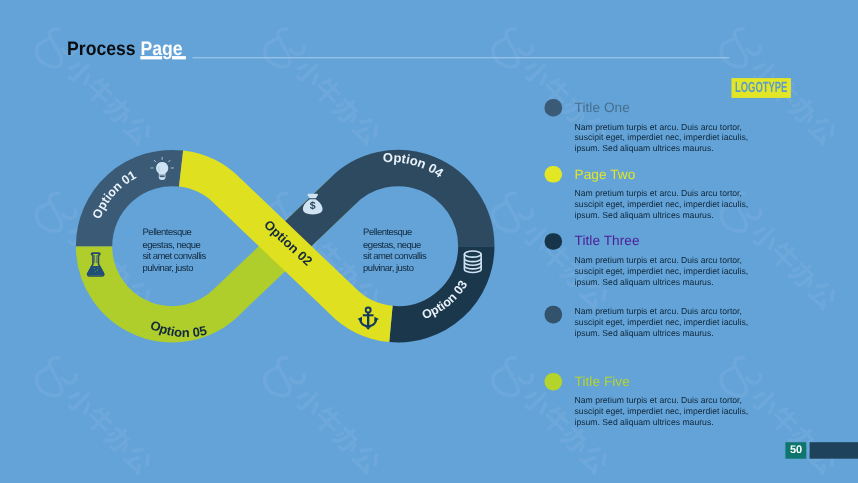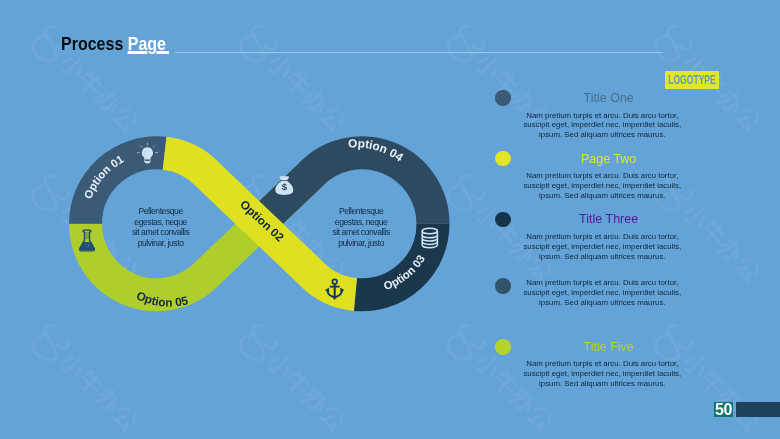--- a/index.html
+++ b/index.html
@@ -13,28 +13,28 @@
   .hdr .t .l{color:#ffffff;position:relative;}
   .hdr .t .l .ul{position:absolute;top:17.2px;height:2.4px;background:#fff;}
   .hdr .t .l .ul1{left:0;width:22.2px;}
   .hdr .t .l .ul2{left:31.8px;width:14.1px;}
   .hline{position:absolute;left:175px;top:51.8px;width:488px;height:1.4px;background:#a3cae8;}
   .logo{position:absolute;left:665px;top:36.1px;width:53.9px;height:17.5px;background:#e2e625;color:#5b9bcf;
         font-size:13.4px;font-weight:bold;letter-spacing:0px;text-align:center;line-height:17.5px;overflow:hidden;margin-top:35px;}
   .logo span{display:block;transform:scaleX(0.64);width:84px;margin-left:-15px;white-space:nowrap;}
   
   .pgnum{position:absolute;left:714.4px;top:402px;width:18.4px;height:15px;background:#0f766e;color:#fff;
-         font-size:16px;font-weight:bold;text-align:center;line-height:15.4px;letter-spacing:-0.2px;}
+         font-size:10px;font-weight:bold;text-align:center;line-height:15.4px;letter-spacing:-0.2px;}
   .pgbar{position:absolute;left:735.6px;top:402px;width:44.4px;height:15px;background:#1e425b;}
   
   #diagram{position:absolute;left:0;top:0;width:480px;height:439px;}
-  .ctext{position:absolute;color:#12293d;font-size:8.6px;letter-spacing:-0.45px;line-height:10.75px;text-align:center;}
+  .ctext{position:absolute;color:#12293d;font-size:8.6px;letter-spacing:-0.45px;line-height:10.75px;text-align:left;}
   
   .list{position:absolute;left:495px;top:90.3px;width:200px;}
-  .item{position:relative;height:60.7px;padding-left:27.3px;text-align:center;}
+  .item{position:relative;height:60.7px;padding-left:27.3px;}
   .dot{position:absolute;left:0.3px;top:0.1px;width:15.4px;height:15.4px;border-radius:50%;}
   .ttl{font-size:12.4px;line-height:12.4px;font-weight:normal;padding-top:1.8px;letter-spacing:.05px;}
   .body{font-size:7.85px;line-height:9.85px;color:#0f2637;margin-top:6.0px;width:160px;}
 </style>
 </head>
 <body>
 
 <div class="slide">
 
   <svg id="wm" viewBox="0 0 780 439">

